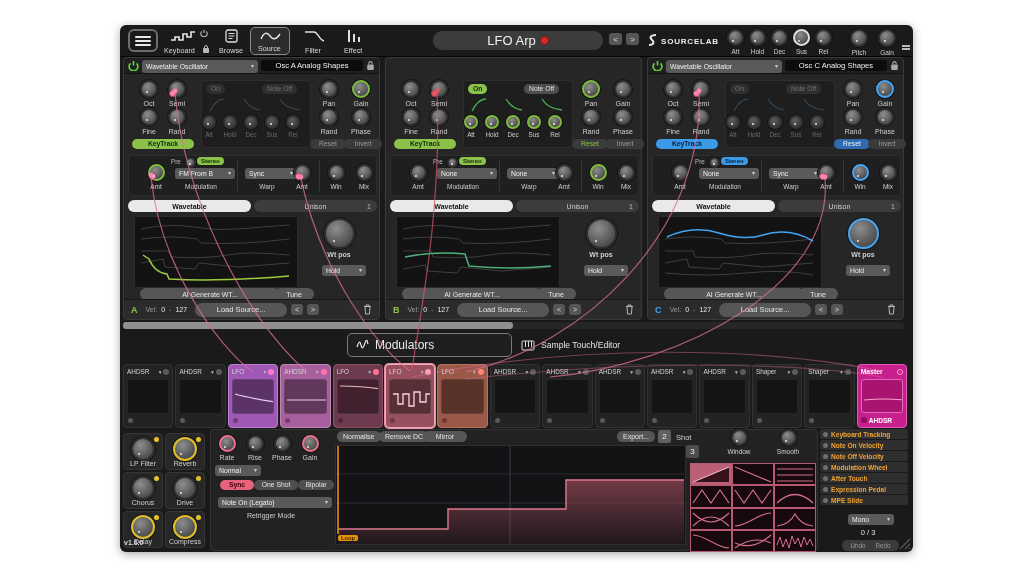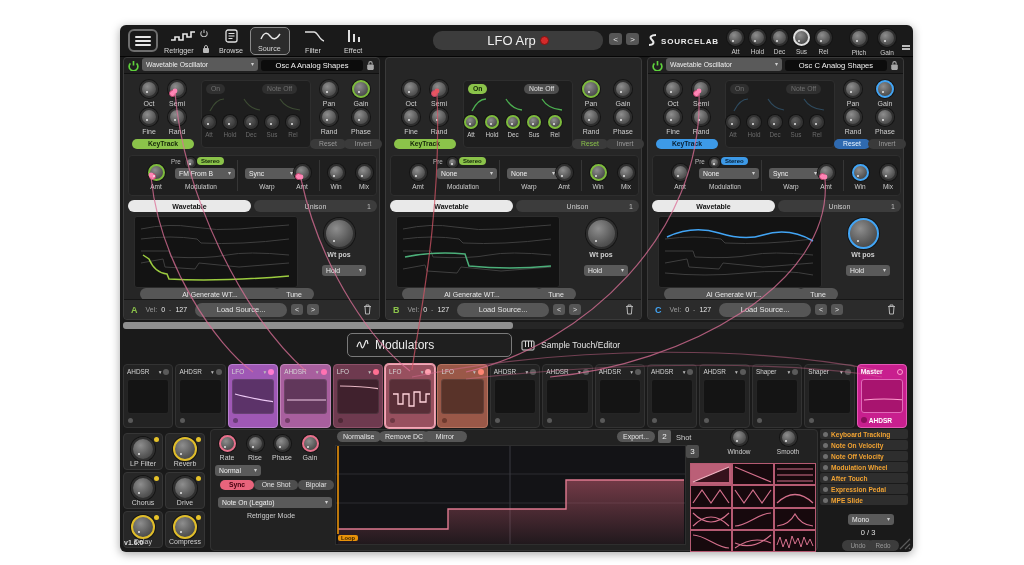--- a/index.html
+++ b/index.html
@@ -24,21 +24,21 @@
   .badge.bluetx{background:#2f5a86;color:#cfe8ff;}
   .dd{display:flex;align-items:center;justify-content:space-between;background:#5a5a5a;border-radius:3px;color:#efefef;font-size:6.8px;padding:1px 4px;line-height:9px;white-space:nowrap;overflow:hidden;}
   .dd .arr{font-size:6px;color:#cfcfcf;margin-left:3px;}
   .btn{display:flex;align-items:center;justify-content:center;background:#565656;border-radius:8px;color:#e5e5e5;font-size:7px;line-height:9px;padding:1px 6px;white-space:nowrap;}
   .moddot{position:absolute;width:5px;height:5px;border-radius:50%;background:#ff85b5;border:1px solid #c2446e;left:-1px;bottom:-1px;}
   
   #topbar{position:absolute;left:0;top:0;right:0;height:31px;border-bottom:1px solid #050505;}
   .tlabel{position:absolute;font-size:7.2px;color:#d8d8d8;}
   
   .panel{position:absolute;top:32px;width:257px;height:263px;background:#262626;border:1px solid #3a3a3a;border-radius:4px;box-sizing:border-box;}
-  .phead{position:absolute;left:0;top:0;right:0;height:16px;display:flex;align-items:flex-end;gap:3px;padding:2px 4px;box-sizing:border-box;background:#202020;border-bottom:1px solid #111;border-radius:4px 4px 0 0;}
+  .phead{position:absolute;left:0;top:0;right:0;height:16px;display:flex;align-items:flex-start;gap:3px;padding:2px 4px;box-sizing:border-box;background:#202020;border-bottom:1px solid #111;border-radius:4px 4px 0 0;}
   .ptype{width:108px;height:11px;}
   .pname{flex:1;height:11px;background:#0c0c0c;border-radius:3px;color:#f2f2f2;font-size:7.6px;display:flex;align-items:center;justify-content:center;}
   .envbox{position:absolute;left:77px;top:22px;width:108px;height:66px;background:#1e1e1e;border-radius:4px;border:1px solid #2e2e2e;}
   .modstrip{position:absolute;left:4px;top:97px;width:249px;height:41px;background:#1f1f1f;border:1px solid #2e2e2e;border-radius:4px;box-sizing:border-box;}
   .tabs{position:absolute;left:4px;top:142px;width:249px;height:12px;display:flex;gap:3px;}
   .tabw{flex:1;background:#e9e9e9;color:#111;border-radius:6px;font-size:7px;font-weight:bold;display:flex;align-items:center;justify-content:center;}
   .tabu{flex:1;background:#3c3c3c;color:#cfcfcf;border-radius:6px;font-size:7px;display:flex;align-items:center;justify-content:center;position:relative;}
   .tabu .cnt{position:absolute;right:6px;color:#bdbdbd;}
   .wtdisp{position:absolute;left:10px;top:158px;width:162px;height:70px;background:#131313;border:1px solid #2c2c2c;border-radius:3px;}
   .pfoot{position:absolute;left:0;bottom:0;right:0;height:20px;background:#2b2b2b;border-top:1px solid #161616;border-radius:0 0 4px 4px;display:flex;align-items:center;gap:4px;padding:0 7px;box-sizing:border-box;font-size:7px;}
@@ -82,21 +82,21 @@
       <div style="height:2px;background:#e8e8e8;border-radius:1px"></div>
     </div>
 
     <div class="abs" style="left:44px;top:4px;width:52px;height:26px;">
       <svg class="abs" style="left:6px;top:2px" width="26" height="11" viewBox="0 0 26 11">
           <path d="M1 9h4V6h4v3h4V3h4v3h4V1h4" stroke="#e8e8e8" stroke-width="1.6" fill="none"></path>
         </svg>
       <svg class="abs" style="left:36px;top:0" width="8" height="8" viewBox="0 0 10 10">
           <path d="M5 1v4M2.2 3a4 4 0 1 0 5.6 0" stroke="#bbb" stroke-width="1.4" fill="none"></path>
         </svg>
-      <span class="tlabel" style="left:0;top:17px">Retrigger</span>
+      <span class="tlabel" style="left:0;top:17px">Keyboard</span>
       <svg class="abs" style="left:38px;top:15px" width="8" height="10" viewBox="0 0 8 10">
           <rect x="1" y="4" width="6" height="5" rx="1" fill="#b9b9b9"></rect>
           <path d="M2.5 4V3a1.5 1.5 0 0 1 3 0v1" stroke="#b9b9b9" fill="none"></path>
         </svg>
     </div>
 
     <div class="abs" style="left:96px;top:4px;width:32px;height:26px;">
       <svg class="abs" style="left:9px;top:0" width="13" height="14" viewBox="0 0 13 14">
           <rect x="1" y="1" width="11" height="12" rx="2" stroke="#e0e0e0" fill="none" stroke-width="1.3"></rect>
           <path d="M3.5 4.5h6M3.5 7h6M3.5 9.5h4" stroke="#e0e0e0" stroke-width="1.1"></path>

